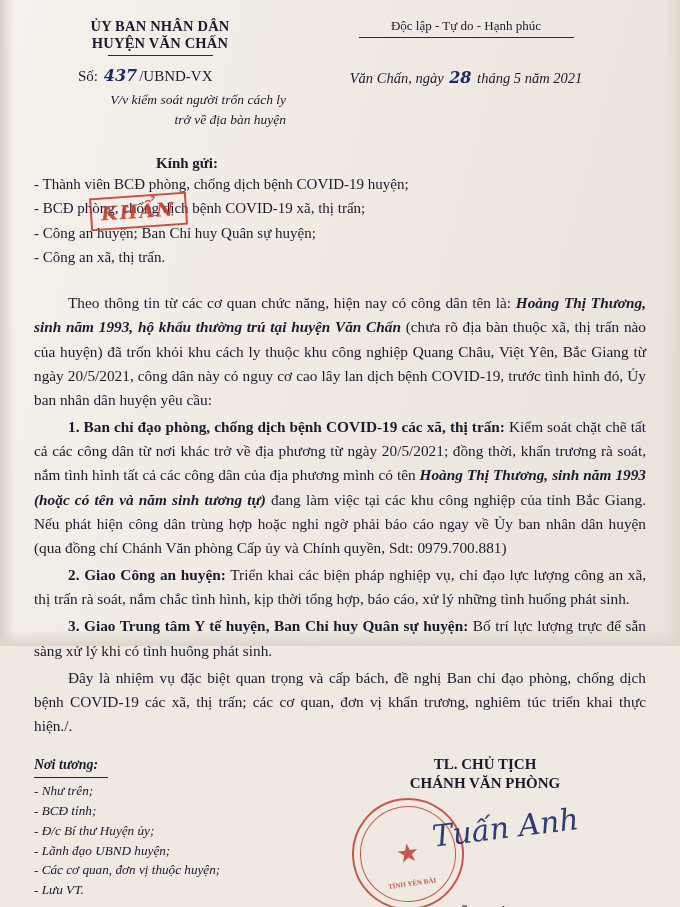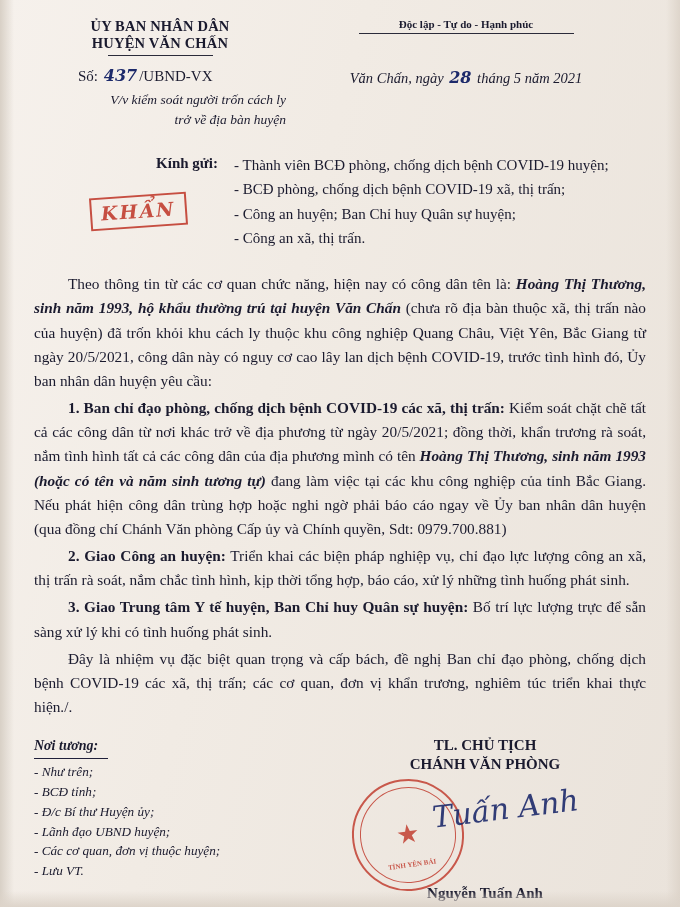--- a/index.html
+++ b/index.html
@@ -10,21 +10,21 @@
     width: 680px;
     height: 907px;
     background: #efe9e2;
     font-family: "Liberation Serif", serif;
     color: #1a1a2e;
     overflow: hidden;
   }
   .page {
     position: relative;
     width: 680px;
-    height: 907px;
+    height: 646px;
     background: #f2ece6;
     box-sizing: border-box;
     padding: 10px 34px 0 34px;
   }
   
   .page::before {
     content: "";
     position: absolute;
     inset: 0;
     background: linear-gradient(105deg, #f6f1ec 0%, #f1ebe4 40%, #eae3db 100%);
@@ -57,22 +57,22 @@
     font-size: 14.5px;
     font-weight: bold;
     letter-spacing: .2px;
   }
   .nation-line1 {
     font-size: 15.5px;
     font-weight: bold;
     letter-spacing: .1px;
   }
   .nation-line2 {
-    font-size: 11px;
-    font-weight: bold;
+    font-size: 13px;
+    font-weight: normal;
     margin-top: 2px;
   }
   .rule {
     width: 105px;
     height: 1px;
     background: #2b2b3a;
     margin: 3px auto 0 auto;
   }
   .rule.wide { width: 215px; }
 
@@ -115,21 +115,21 @@
   }
   .place-date {
     font-size: 14.5px;
     font-style: italic;
     white-space: nowrap;
   }
 
   .recipients {
     margin-top: 24px;
     display: flex;
-    flex-direction: row;
+    flex-direction: column;
   }
   .kinhgui-col {
     width: 200px;
     position: relative;
     text-align: right;
     padding-right: 16px;
     box-sizing: border-box;
   }
   .kinhgui {
     font-size: 15px;

